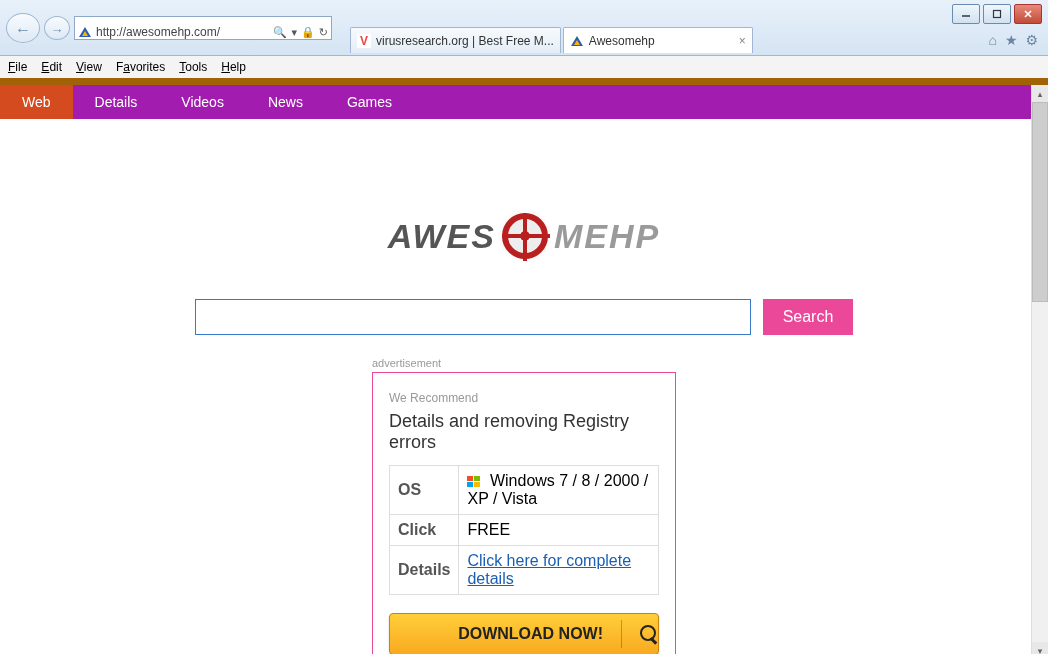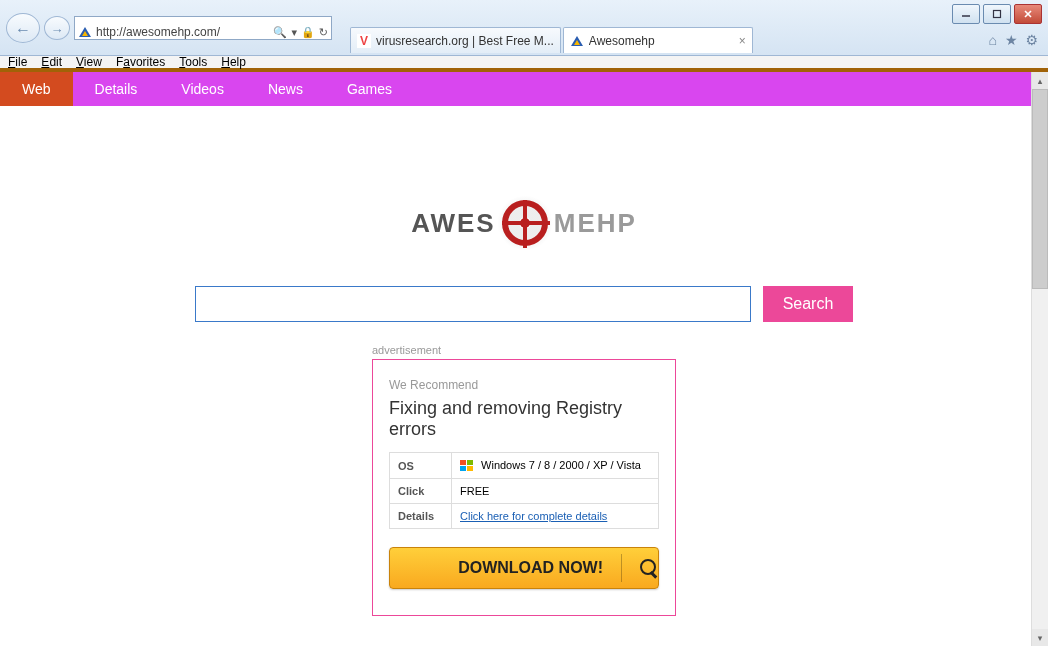--- a/index.html
+++ b/index.html
@@ -70,52 +70,52 @@
   font-size: 12px; text-align: center; line-height: 14px;
 }
 
 .chrome-icons {
   position: absolute; right: 10px; top: 32px; display: flex; gap: 8px; color: #6d85a3;
 }
 .chrome-icons span { cursor: pointer; font-size: 14px; }
 
 
 .menubar {
-  height: 16px; background: #f4f4f4; border-bottom: 4px solid #a16207;
+  height: 29px; background: #f4f4f4; border-bottom: 7px solid #a16207;
   display: flex; align-items: center; padding: 0 8px; gap: 14px; font-size: 12px;
 }
 .menubar span { cursor: pointer; }
 .menubar span u { text-decoration: underline; }
 
 
 .page-wrap { position: relative; height: 574px; }
 .scrollbar {
   position: absolute; right: 0; top: 0; width: 17px; height: 100%;
   background: #f0f0f0; border-left: 1px solid #ddd;
 }
 .scroll-btn {
   height: 17px; background: #e8e8e8; display: flex; align-items: center; justify-content: center;
   font-size: 9px; color: #666; cursor: pointer;
 }
 .scroll-thumb { height: 200px; background: #cdcdcd; border: 1px solid #bbb; margin: 0; cursor: pointer; }
 
 
 .catbar {
-  height: 34px; background: #d946ef; display: flex; align-items: stretch; font-size: 14px;
+  height: 34px; background: #a21caf; display: flex; align-items: stretch; font-size: 14px;
 }
 .catbar .cat { padding: 0 22px; display: flex; align-items: center; color: #fff; cursor: pointer; }
 .catbar .cat.active { background: #d34b1f; }
 
 
 .main { padding-top: 90px; text-align: center; }
 
 .logo {
   display: inline-flex; align-items: center; justify-content: center;
-  font-family: Arial, sans-serif; font-weight: bold; font-size: 26px; letter-spacing: 2px;
-  color: #9a9a9a;  text-align: center;
+  font-family: Arial, sans-serif; font-weight: bold; font-size: 34px; letter-spacing: 2px;
+  color: #9a9a9a; font-style: italic; text-align: center;
 }
 .logo .dark { color: #555; }
 .target {
   width: 46px; height: 46px; border-radius: 50%; border: 6px solid #b91f1f;
   position: relative; margin: 0 2px; display: inline-block; vertical-align: middle;
   background: radial-gradient(circle, #fff 25%, transparent 25%);
 }
 .target::before, .target::after {
   content: ""; position: absolute; background: #b91f1f;
 }
@@ -143,21 +143,21 @@
   font-size: 16px; cursor: pointer;
 }
 
 .ad-label { font-size: 11px; color: #999; text-align: left; width: 304px; margin: 22px auto 3px; }
 
 .ad-box {
   width: 304px; margin: 0 auto; border: 1px solid #ec4899; padding: 18px 16px 26px; text-align: left;
 }
 .ad-recommend { font-size: 12px; color: #999; margin-bottom: 6px; }
 .ad-title { font-size: 18px; color: #333; margin-bottom: 12px; }
-.ad-table { width: 100%; border-collapse: collapse; font-size: 11px; }
+.ad-table { width: 100%; border-collapse: collapse; font-size: 16px; }
 .ad-table td { border: 1px solid #ddd; padding: 6px 8px; }
 .ad-table td:first-child { width: 62px; color: #555; font-weight: 600; }
 .ad-table a { color: #1a5fb4; text-decoration: underline; cursor: pointer; }
 .winflag {
   display: inline-block; width: 14px; height: 12px; margin-right: 4px; position: relative; vertical-align: middle;
 }
 .winflag span { position: absolute; width: 6px; height: 5px; }
 .winflag .r { background: #f25022; left: 0; top: 0; }
 .winflag .g { background: #7fba00; left: 7px; top: 0; }
 .winflag .b { background: #00a4ef; left: 0; top: 6px; }
@@ -272,21 +272,21 @@
     </div>
 
     <div class="search-row">
       <input class="search-input" type="text" autofocus="" placeholder="" style="">
       <button class="search-btn">Search</button>
     </div>
 
     <div class="ad-label">advertisement</div>
     <div class="ad-box">
       <div class="ad-recommend">We Recommend</div>
-      <div class="ad-title">Fixing and removing Registry errors</div>
+      <div class="ad-title">Details and removing Registry errors</div>
       <table class="ad-table">
         <tbody>
             <tr>
           <td>OS</td>
           <td>
             <span class="winflag"><span class="r"></span><span class="g"></span><span class="b"></span><span class="y"></span></span>
             <span>Windows 7 / 8 / 2000 / XP / Vista</span>
           </td>
         </tr>
         <tr>

